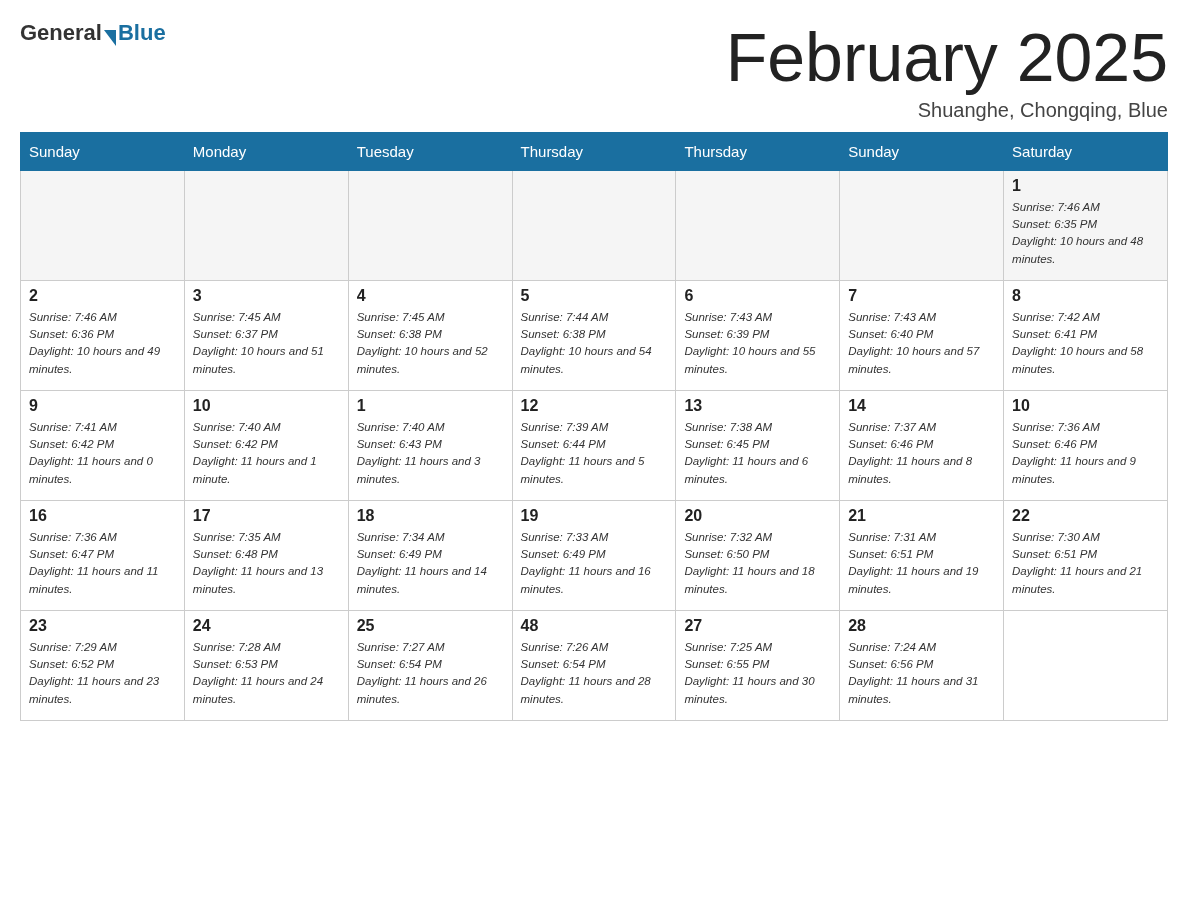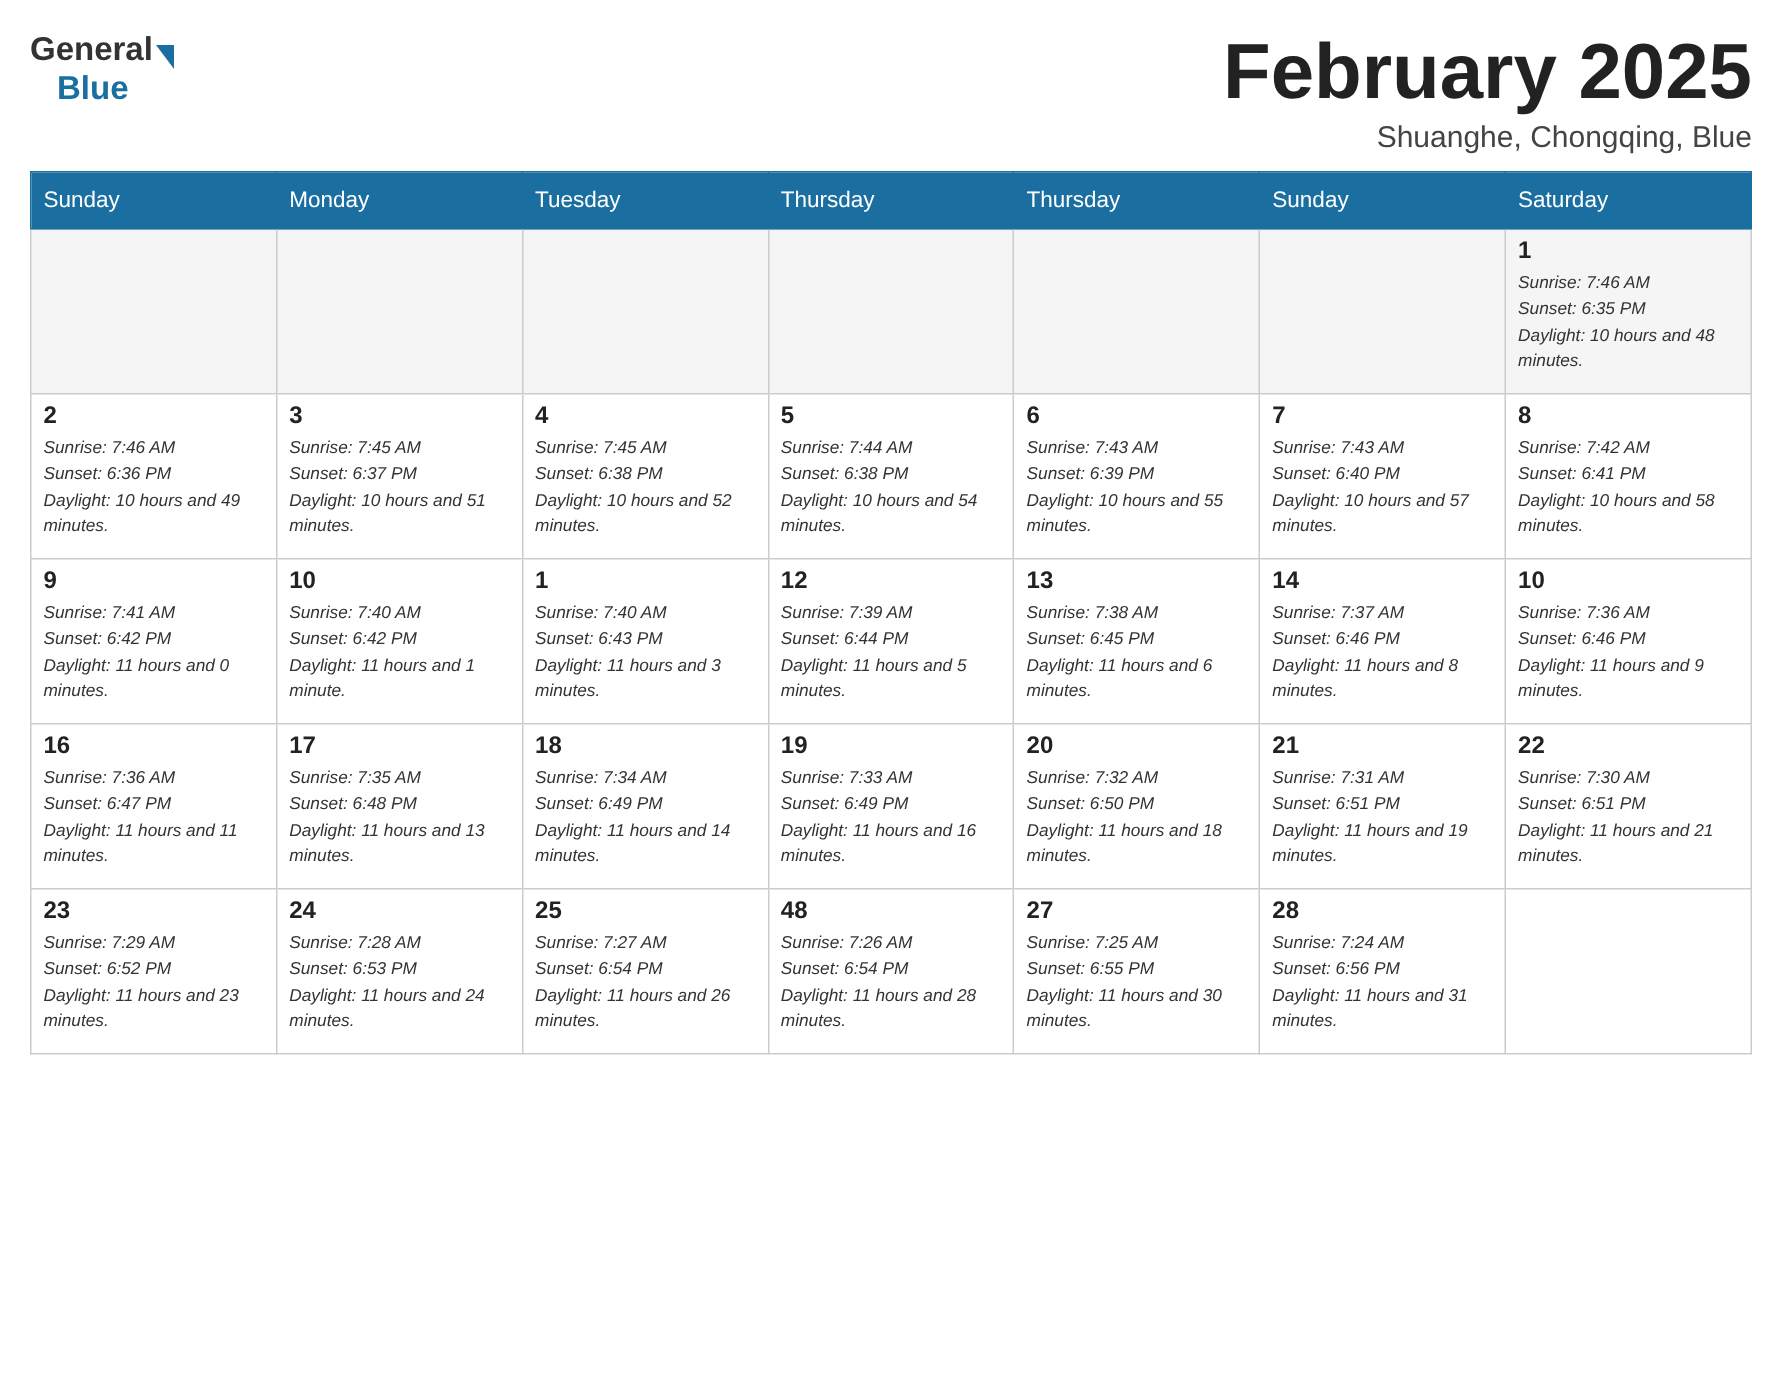--- a/index.html
+++ b/index.html
@@ -35,37 +35,37 @@
       margin-top: 4px;
       margin-left: 2px;
     }
     .logo-blue {
       font-size: 22px;
       font-weight: bold;
       color: #1a6fa0;
     }
     .logo-block {
       display: flex;
-      flex-direction: column;
+      flex-direction: row;
     }
     .logo-row1 {
       display: flex;
       align-items: flex-end;
     }
     .logo-row2 {
       display: flex;
       align-items: center;
-      margin-left: 18px;
+      margin-left: 2px;
     }
     .title-block {
       text-align: right;
     }
     .calendar-title {
-      font-size: 52px;
-      font-weight: bold;
+      font-size: 68px;
+      font-weight: normal;
       color: #222;
       line-height: 1.1;
     }
     .calendar-subtitle {
       font-size: 20px;
       color: #444;
       margin-top: 4px;
     }
     .calendar {
       width: 100%;

